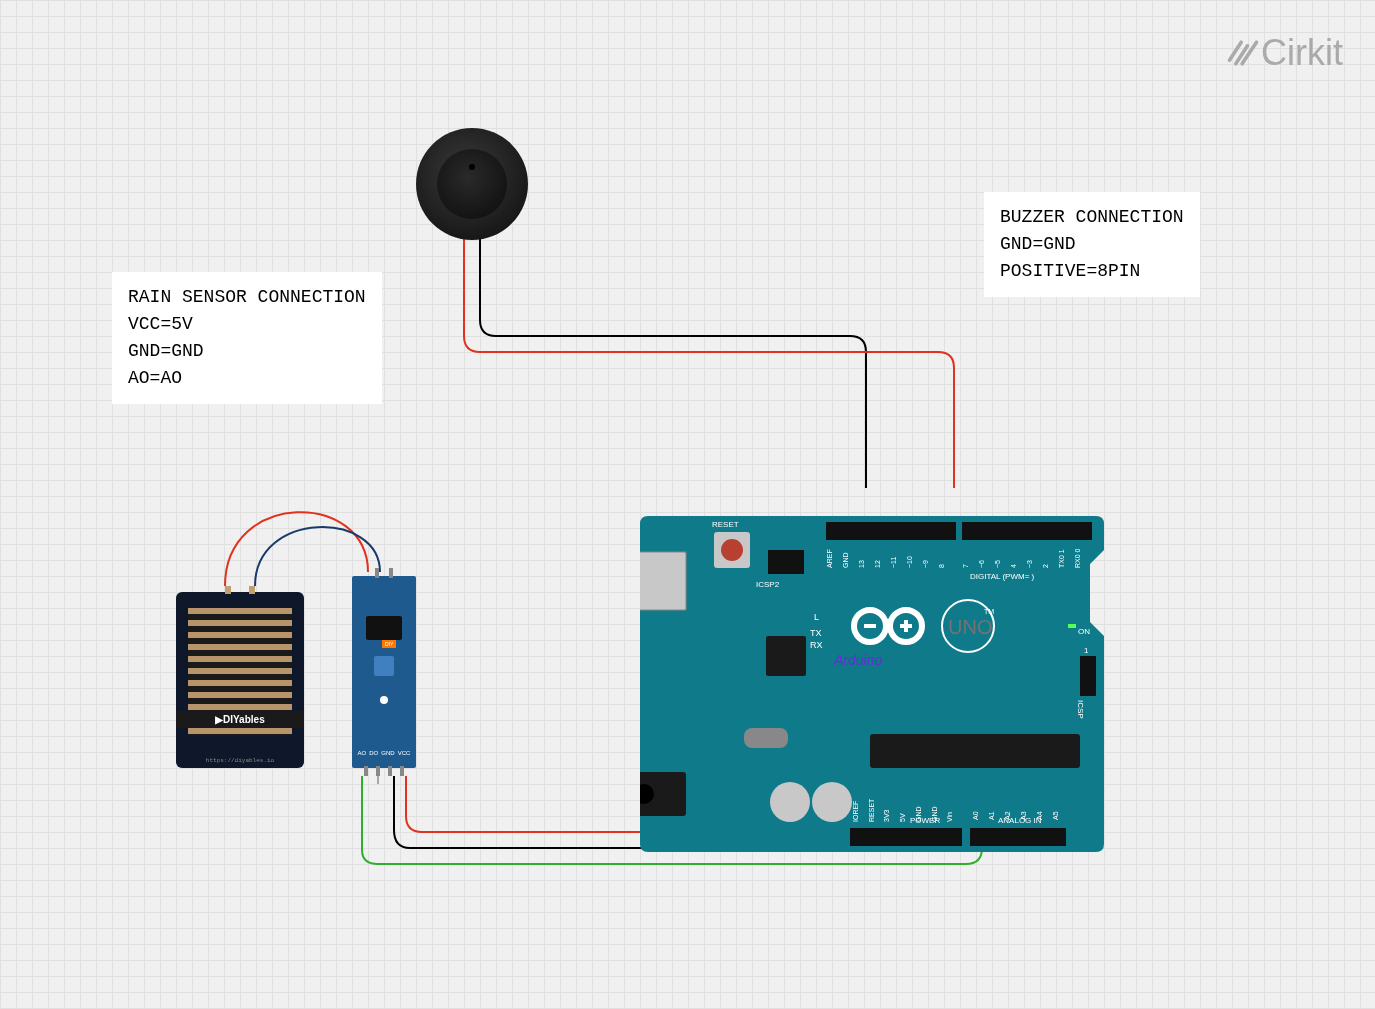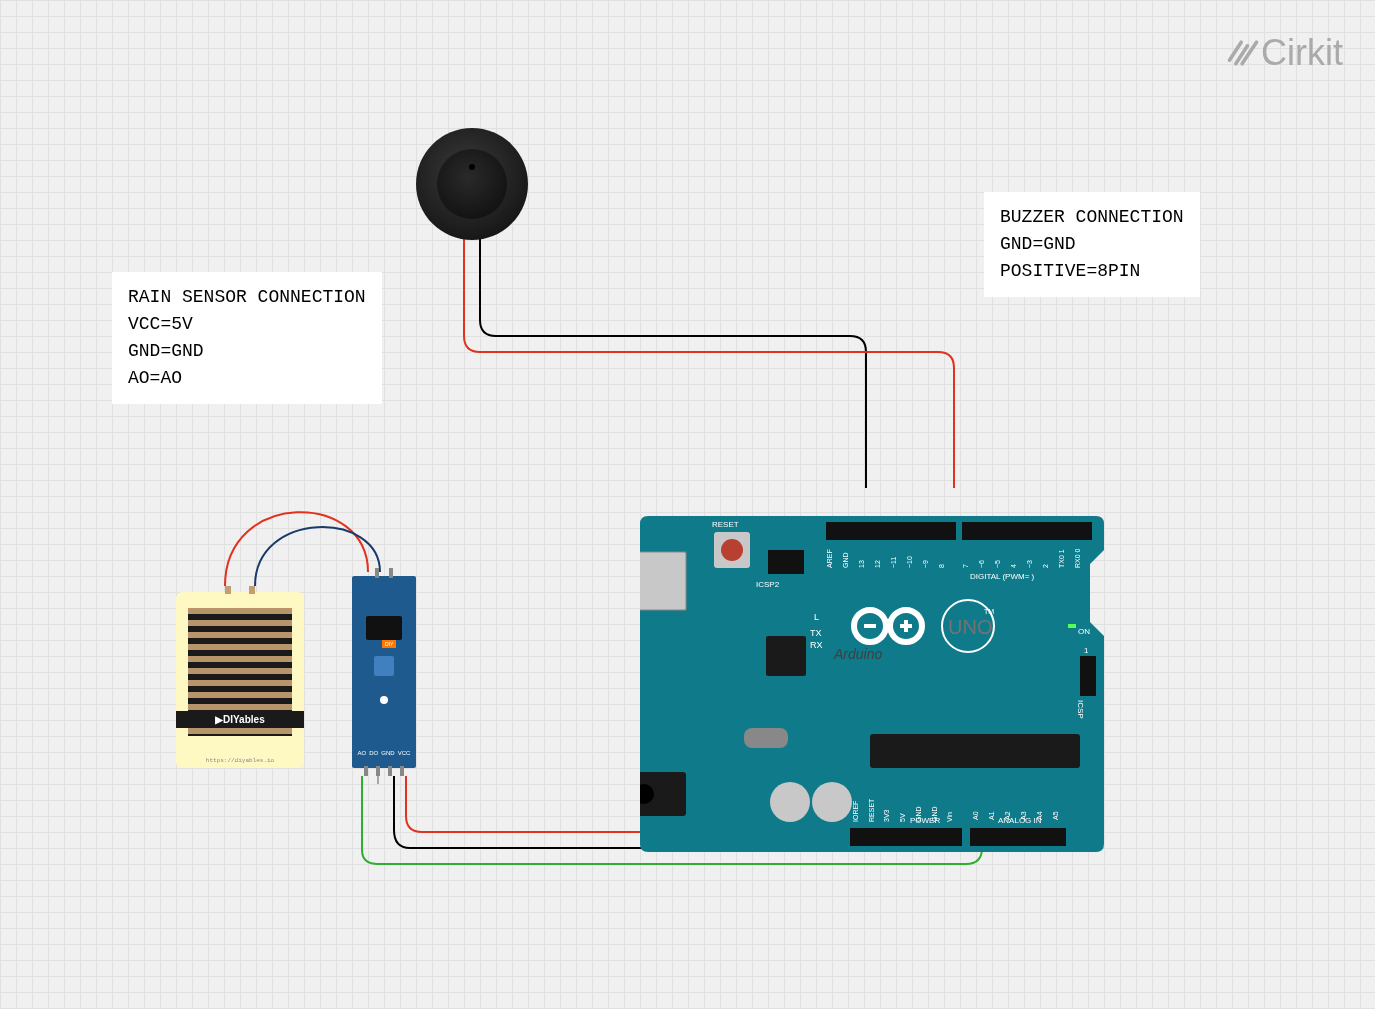--- a/index.html
+++ b/index.html
@@ -73,21 +73,21 @@
     background: #000;
     border-radius: 50%;
     z-index: 2;
   }
 
   
   .rain-plate {
     position: absolute;
     left: 176px; top: 592px;
     width: 128px; height: 176px;
-    background: #fef9c3;
+    background: #0f172a;
     border-radius: 6px;
   }
   .rain-plate .traces {
     position: absolute;
     left: 12px; right: 12px; top: 16px; bottom: 32px;
     background: repeating-linear-gradient(to bottom, #b8946a 0px, #b8946a 6px, #1a1a1a 6px, #1a1a1a 12px);
   }
   .rain-plate .label {
     position: absolute;
     bottom: 40px; left: 0; right: 0;
@@ -322,21 +322,21 @@
   
   <div style="position:absolute;left:72px;top:4px;color:#fff;font-size:8px;font-family:Arial">RESET</div>
   <div style="position:absolute;left:116px;top:64px;color:#fff;font-size:8px;font-family:Arial">ICSP2</div>
   <div style="position:absolute;left:436px;top:184px;color:#fff;font-size:8px;font-family:Arial;writing-mode:vertical-rl">ICSP</div>
   <div style="position:absolute;left:438px;top:111px;color:#fff;font-size:8px;font-family:Arial">ON</div>
   <div style="position:absolute;left:174px;top:96px;color:#fff;font-size:9px;font-family:Arial">L</div>
   <div style="position:absolute;left:170px;top:112px;color:#fff;font-size:9px;font-family:Arial">TX</div>
   <div style="position:absolute;left:170px;top:124px;color:#fff;font-size:9px;font-family:Arial">RX</div>
   <div style="position:absolute;left:308px;top:100px;color:#737373;font-size:20px;font-family:Arial">UNO</div>
   <div style="position:absolute;left:344px;top:92px;color:#fff;font-size:7px;font-family:Arial">TM</div>
-  <div style="position:absolute;left:194px;top:130px;color:#404040;font-size:14px;font-family:Arial;font-style:italic">Arduino</div>
+  <div style="position:absolute;left:194px;top:136px;color:#6d28d9;font-size:14px;font-family:Arial;font-style:italic">Arduino</div>
   <div style="position:absolute;left:270px;top:300px;color:#fff;font-size:8px;font-family:Arial">POWER</div>
   <div style="position:absolute;left:358px;top:300px;color:#fff;font-size:8px;font-family:Arial">ANALOG IN</div>
   <div style="position:absolute;left:330px;top:56px;color:#fff;font-size:8px;font-family:Arial">DIGITAL (PWM=   )</div>
   <div style="position:absolute;left:444px;top:130px;color:#fff;font-size:8px;font-family:Arial">1</div>
 
   
   <div style="position:absolute;left:186px;top:28px;width:266px;height:24px;display:flex;color:#fff;font-size:7px;font-family:Arial">
     <span style="width:16px;writing-mode:vertical-rl;transform:rotate(180deg)">AREF</span>
     <span style="width:16px;writing-mode:vertical-rl;transform:rotate(180deg)">GND</span>
     <span style="width:16px;writing-mode:vertical-rl;transform:rotate(180deg)">13</span>

